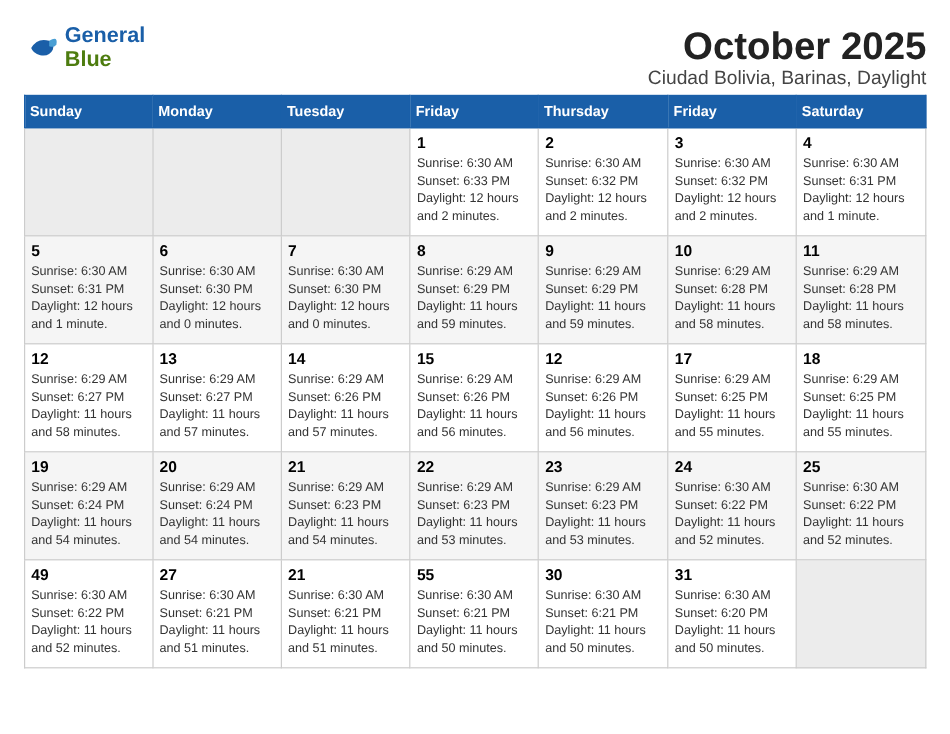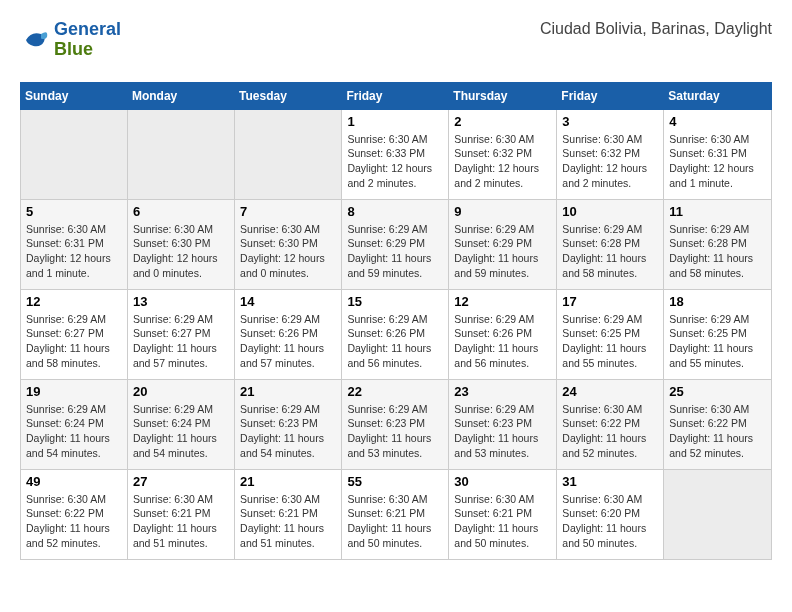--- a/index.html
+++ b/index.html
@@ -7,21 +7,21 @@
       font-family: Arial, sans-serif;
       background: #fff;
       width: 792px;
       min-height: 612px;
       padding: 20px;
     }
     .header {
       display: flex;
       justify-content: space-between;
       align-items: flex-start;
-      margin-bottom: 22px;
+      margin-bottom: 4px;
     }
     .logo {
       display: flex;
       align-items: center;
       gap: 4px;
     }
     .logo-text {
       font-size: 18px;
       font-weight: bold;
       color: #333;
@@ -95,20 +95,21 @@
     <svg class="logo-bird" viewBox="0 0 40 40">
       <path d="M8 20 Q15 8 28 12 Q35 14 32 22 Q28 30 18 28 Q10 26 8 20Z" fill="#1a5fa8"></path>
       <path d="M28 12 Q38 6 36 16 Q34 20 28 18Z" fill="#4a9fd4"></path>
     </svg>
     <div class="logo-text">
       <div><span>General</span></div>
       <div><span style="color:#4d7c0f">Blue</span></div>
     </div>
   </div>
   <div class="title-area">
+    <div class="month-title">October 2025</div>
     <div class="subtitle">Ciudad Bolivia, Barinas, Daylight</div>
   </div>
 </div>
 
 <table>
   <thead>
     <tr>
     <th>Sunday</th>
         <th>Monday</th>
         <th>Tuesday</th>

